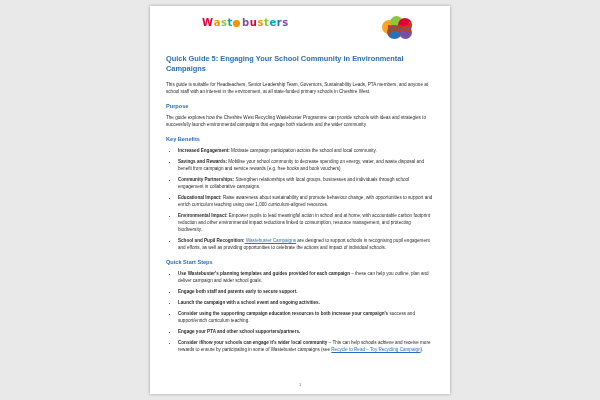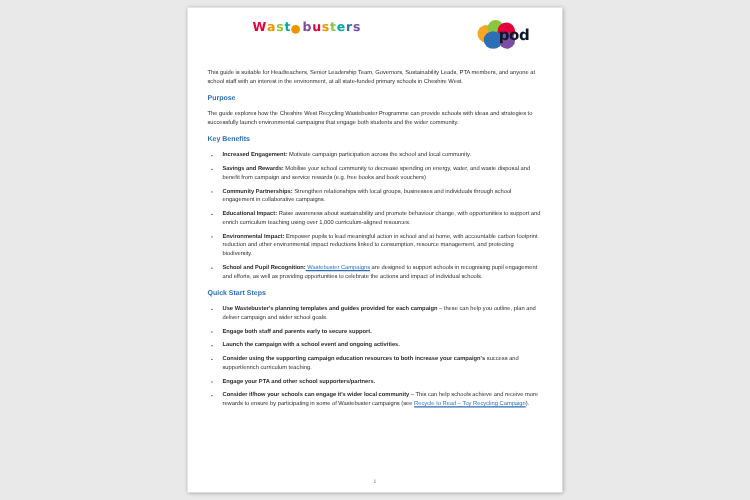--- a/index.html
+++ b/index.html
@@ -62,26 +62,26 @@
     width: 34px;
     height: 24px;
     margin-right: 18px;
   }
   .logo-right .blob {
     position: absolute;
     border-radius: 50%;
   }
   .logo-right .word {
     position: absolute;
-    left: 17px;
+    left: 5px;
     top: 5px;
     font-family: "DejaVu Sans", sans-serif;
     font-size: 12px;
     font-weight: bold;
-    color: #0f172a;
+    color: #c2410c;
     letter-spacing: -0.3px;
     z-index: 5;
   }
 
   h1.doc-title {
     color: #2d6fb7;
     font-size: 7.4px;
     line-height: 10px;
     font-weight: bold;
     margin: 0 0 7px 0;
@@ -150,20 +150,21 @@
       <div class="logo-right">
         <span class="blob" style="left:0px;  top:4px;  width:14px; height:14px; background:#f5a623;"></span>
         <span class="blob" style="left:8px;  top:0px;  width:13px; height:13px; background:#8cc63e;"></span>
         <span class="blob" style="left:16px; top:2px;  width:14px; height:14px; background:#e4003a;"></span>
         <span class="blob" style="left:5px;  top:9px;  width:15px; height:14px; background:#2d6fb7;"></span>
         <span class="blob" style="left:17px; top:10px; width:13px; height:13px; background:#7b4ea3;"></span>
         <span class="word">pod</span>
       </div>
     </div>
 
+    <h1 class="doc-title">Quick Guide 5: Engaging Your School Community in Environmental Campaigns</h1>
 
     <p class="body">This guide is suitable for Headteachers, Senior Leadership Team, Governors, Sustainability Leads, PTA members, and anyone at school staff with an interest in the environment, at all state-funded primary schools in Cheshire West.</p>
 
     <h2 class="section">Purpose</h2>
     <p class="body">The guide explores how the Cheshire West Recycling Wastebuster Programme can provide schools with ideas and strategies to successfully launch environmental campaigns that engage both students and the wider community.</p>
 
     <h2 class="section">Key Benefits</h2>
     <ul class="bullets">
       <li>
         <b>Increased Engagement:</b><span> Motivate campaign participation across the school and local community.</span>

